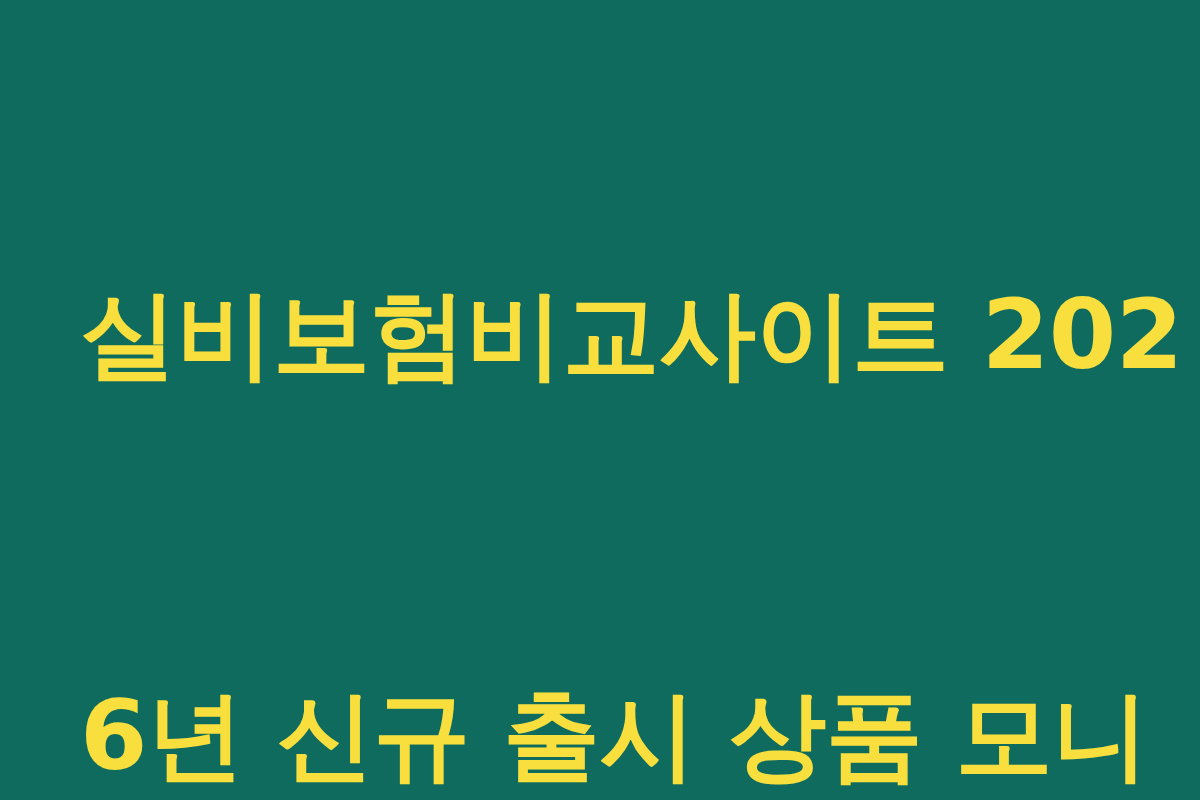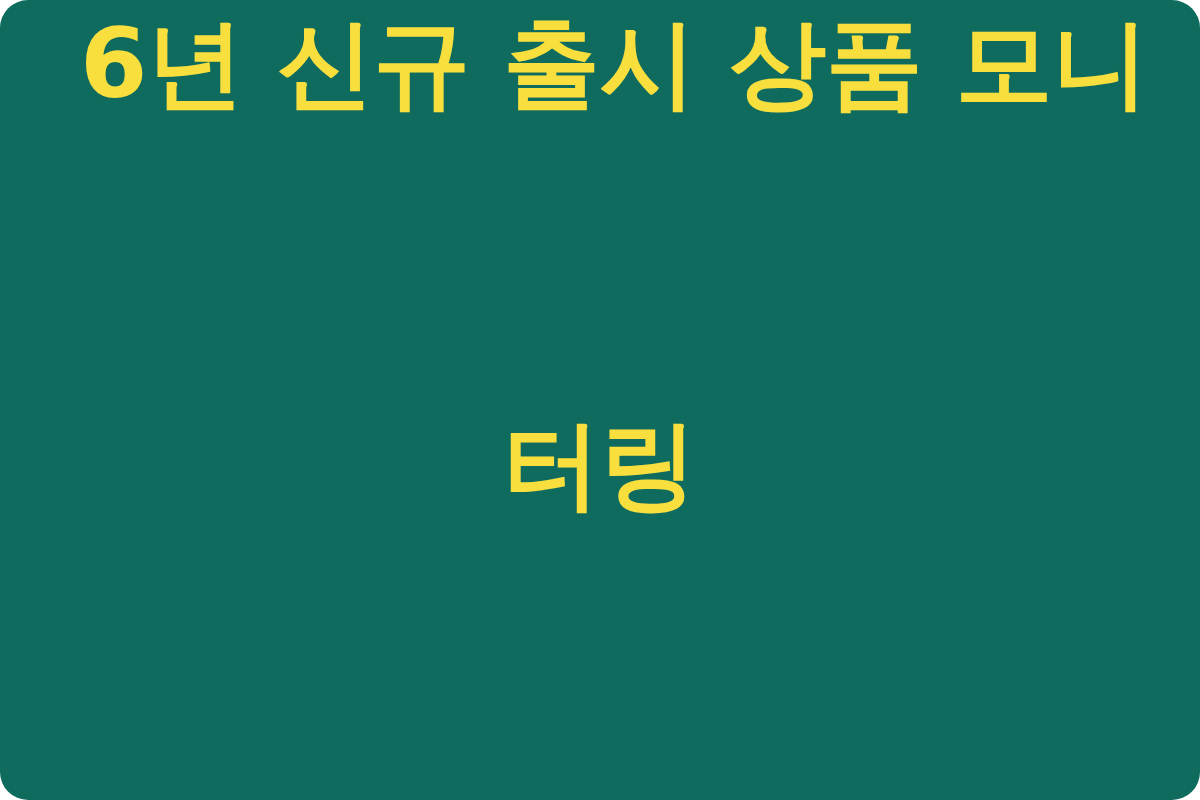--- a/index.html
+++ b/index.html
@@ -16,24 +16,23 @@
   }
 
   
   .banner {
     position: relative;
     box-sizing: border-box;
     width: 1200px;
     height: 800px;
     background: #0E6B5E;
     display: flex;
-    align-items: flex-end;
+    align-items: flex-start;
     justify-content: center;
     overflow: hidden;
-    border-radius: 28px;
   }
 
   
   .headline {
     position: relative;
     width: 1040px;           
     margin: 0;
     padding: 0;
     text-align: center;
     color: #F8DF3E;

